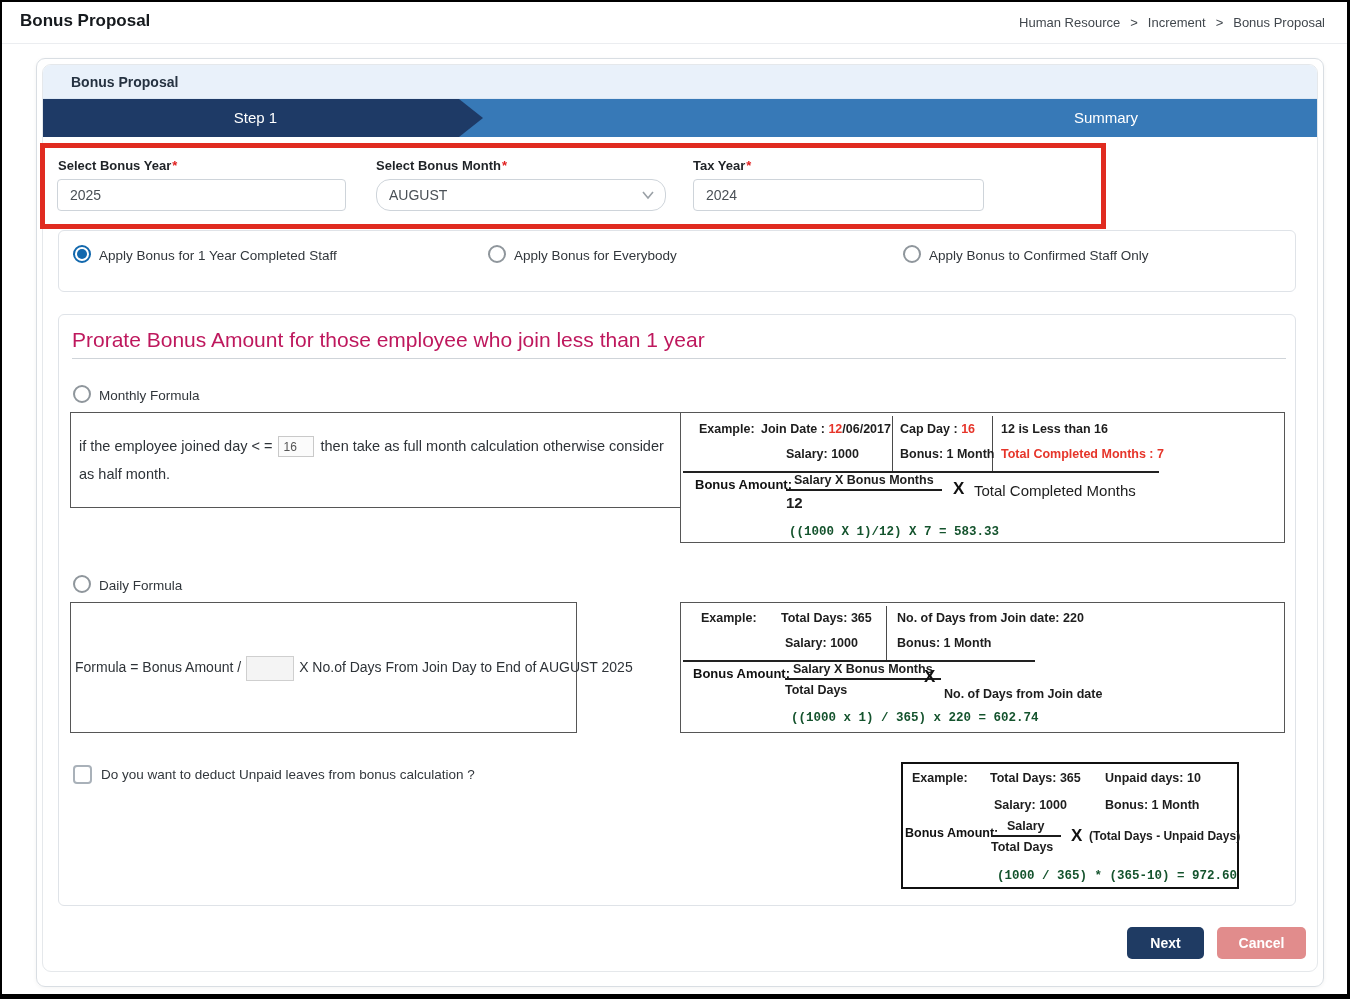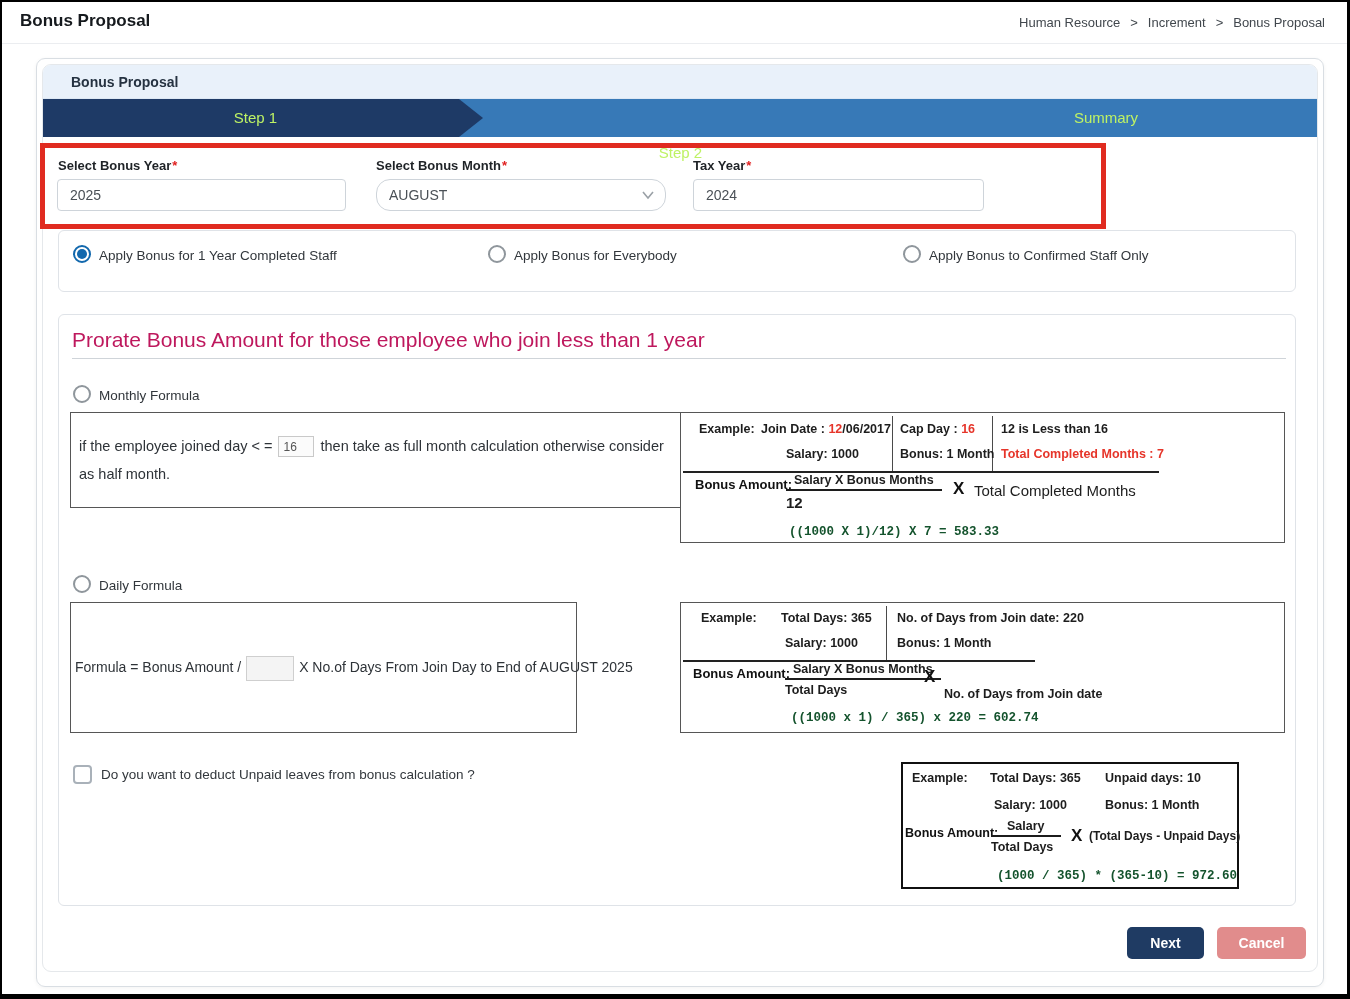--- a/index.html
+++ b/index.html
@@ -24,21 +24,21 @@
   .crumb-sep{color:#41474d;}
   .hdr-divider{left:0;top:41px;width:100%;height:1px;background:#ebedf0;}
   
   .outer-card{left:34px;top:56px;width:1288px;height:929px;border:1px solid #d9dee3;border-radius:9px;box-shadow:0 1px 4px rgba(0,0,0,.05);}
   .inner-card{left:40px;top:62px;width:1276px;height:908px;border:1px solid #e5e8eb;border-radius:9px;overflow:hidden;background:#fff;}
   .panel-header{left:0;top:0;width:100%;height:34px;background:#e9f1fa;border-bottom:1px solid #dde8f4;
     line-height:34px;padding-left:28px;font-size:14px;font-weight:700;color:#253241;}
   .steps{left:0;top:34px;width:100%;height:38px;background:var(--step-inactive);}
   .step1-arrow{left:0;top:0;width:440px;height:38px;background:var(--step-active);
     clip-path:polygon(0 0, calc(100% - 24px) 0, 100% 50%, calc(100% - 24px) 100%, 0 100%);}
-  .step-label{top:0;width:425px;height:38px;line-height:38px;text-align:center;color:#bef264;font-size:15px;cursor:pointer;}
+  .step-label{top:0;width:425px;height:38px;line-height:38px;text-align:center;color:#ffffff;font-size:15px;cursor:pointer;}
   
   .hl-red{left:38px;top:141px;width:1066px;height:86px;border:5px solid var(--hl-red);z-index:6;pointer-events:none;}
   .fld-label{font-size:13px;font-weight:700;color:#1f2327;}
   .req{color:#e02020;margin-left:1px;}
   .inp{border:1px solid #ced4da;border-radius:4px;background:#fff;font-size:14px;color:#4a5056;padding:0 12px;outline:none;}
   .sel{border:1px solid #ced4da;border-radius:14px;background:#fff;font-size:14px;color:#4a5056;line-height:30px;padding:0 12px;cursor:pointer;}
   .chev{position:absolute;right:10px;top:8px;width:14px;height:14px;color:#9aa0a6;}
   
   .opt-row{left:56px;top:228px;width:1238px;height:62px;border:1px solid #dfe3e8;border-radius:6px;}
   .prorate-box{left:56px;top:312px;width:1238px;height:592px;border:1px solid #dfe3e8;border-radius:6px;}

